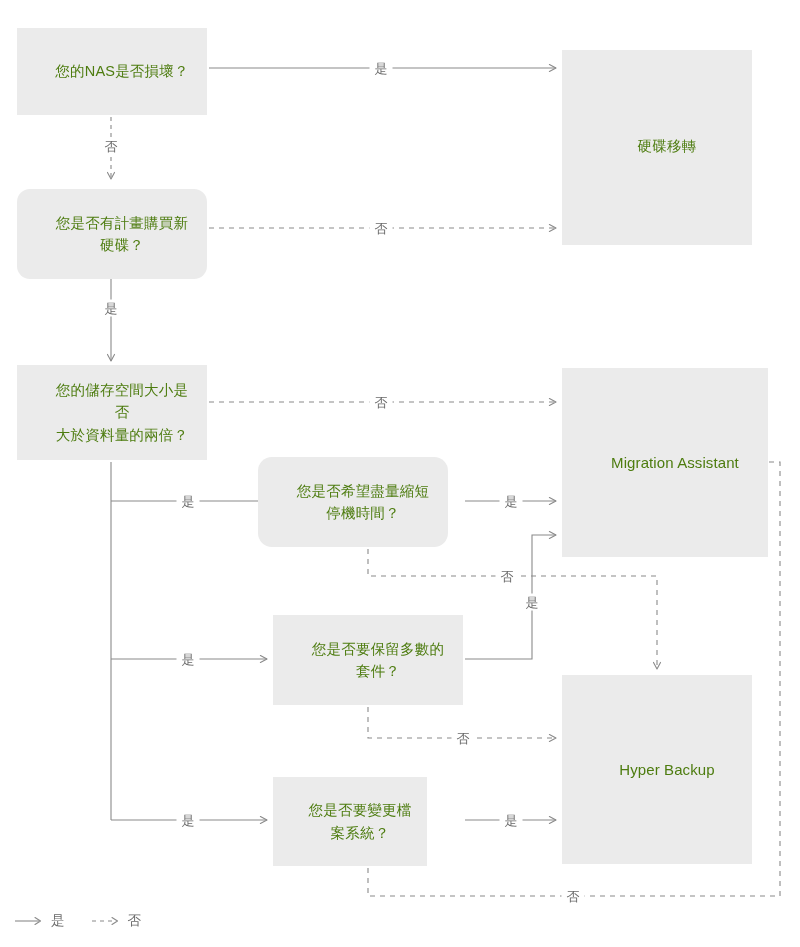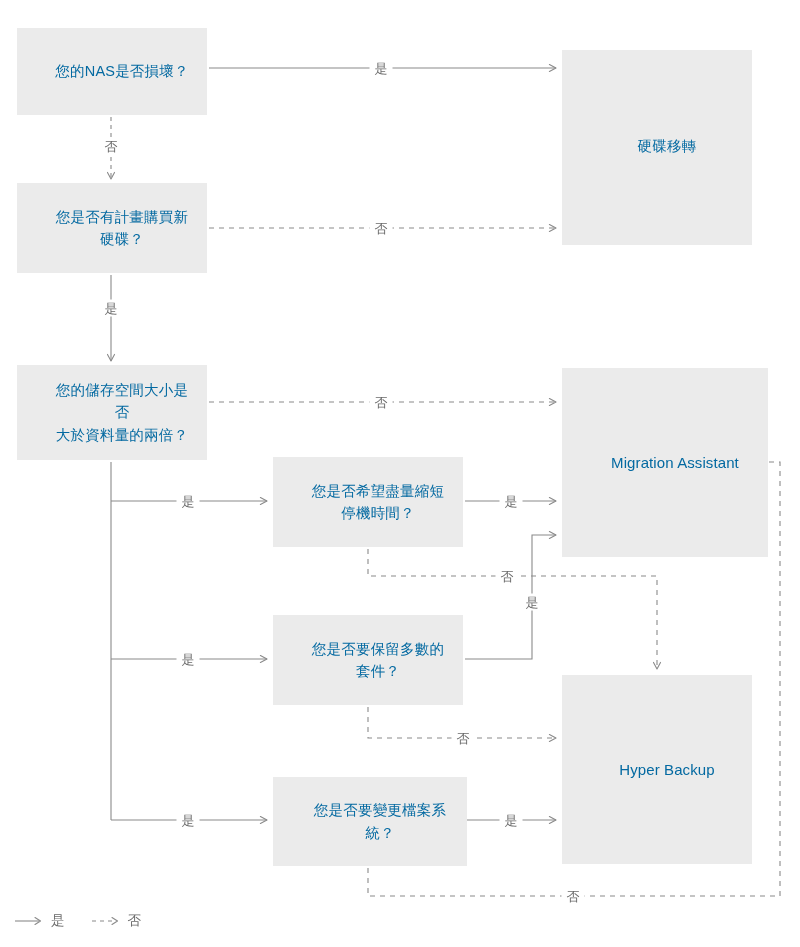--- a/index.html
+++ b/index.html
@@ -28,21 +28,21 @@
     position: absolute;
     background: #ebebeb;
     display: flex;
     align-items: center;
     justify-content: center;
     text-align: center;
     box-sizing: border-box;
     padding: 4px 14px;
   }
   .node-label {
-    color: #0369a1;
+    color: #4d7c0f;
     font-size: 14.5px;
     line-height: 1.55;
     letter-spacing: 0.2px;
     font-weight: 400;
     margin-left: 20px;
   }
   .node-label.latin {
     font-size: 15px;
     letter-spacing: 0.1px;
   }
@@ -121,37 +121,37 @@
 
       <path d="M368,868 L368,896 L780,896 L780,462 L760,462" stroke-dasharray="5 5" marker-end="url(#ah-dash)"></path>
 
     </g>
   </svg>
 
   <div class="node-box" style="left:17px; top:28px; width:190px; height:87px;">
     <span class="node-label">您的NAS是否損壞？</span>
   </div>
 
-  <div class="node-box" style="left:17px; top:183px; width:190px; height:90px;">
+  <div class="node-box" style="left:17px; top:189px; width:190px; height:90px;border-radius:13px;">
     <span class="node-label">您是否有計畫購買新<br>硬碟？</span>
   </div>
 
   <div class="node-box" style="left:17px; top:365px; width:190px; height:95px;">
     <span class="node-label">您的儲存空間大小是否<br>大於資料量的兩倍？</span>
   </div>
 
-  <div class="node-box" style="left:273px; top:457px; width:190px; height:90px;">
+  <div class="node-box" style="left:258px; top:457px; width:190px; height:90px;border-radius:14px;">
     <span class="node-label">您是否希望盡量縮短<br>停機時間？</span>
   </div>
 
   <div class="node-box" style="left:273px; top:615px; width:190px; height:90px;font-family:Liberation Serif, serif;">
     <span class="node-label">您是否要保留多數的<br>套件？</span>
   </div>
 
-  <div class="node-box" style="left:273px; top:777px; width:194px; height:89px;">
+  <div class="node-box" style="left:273px; top:777px; width:154px; height:89px;">
     <span class="node-label">您是否要變更檔案系統？</span>
   </div>
 
   <div class="node-box" style="left:562px; top:50px; width:190px; height:195px;font-family:Liberation Mono, monospace;">
     <span class="node-label">硬碟移轉</span>
   </div>
 
   <div class="node-box" style="left:562px; top:368px; width:206px; height:189px;">
     <span class="node-label latin">Migration Assistant</span>
   </div>

